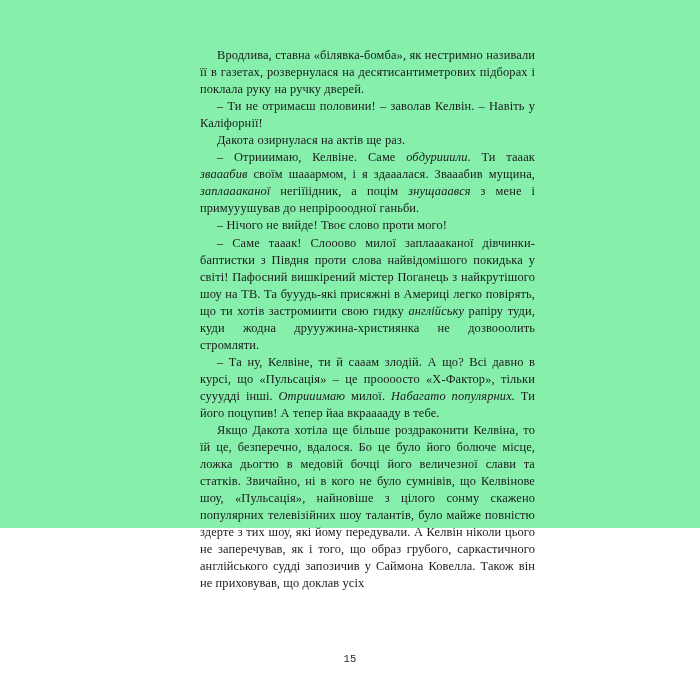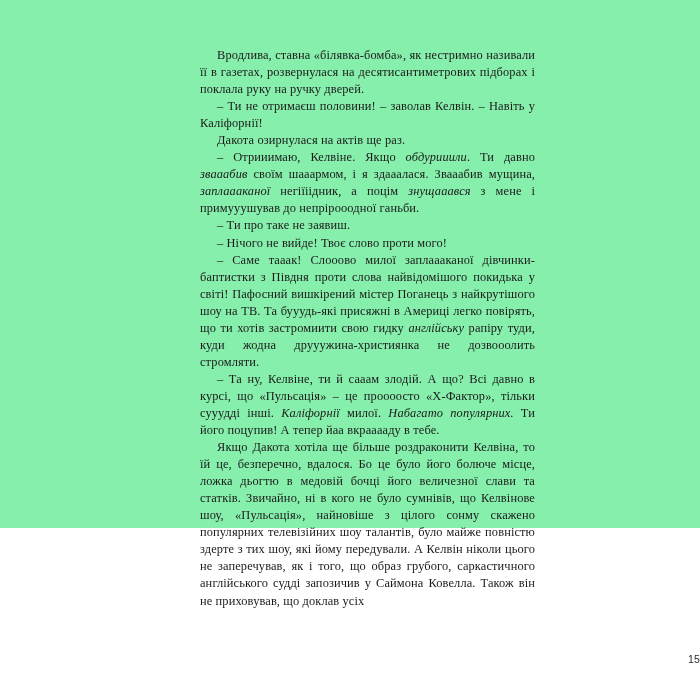--- a/index.html
+++ b/index.html
@@ -47,39 +47,38 @@
   em, .it {
     font-style: italic;
     font-family: Liberation Serif, serif;
   }
 
   #page-number {
     position: absolute;
     left: 0;
     right: 0;
     top: 653px;
-    text-align: right;
+    text-align: center;
     font-size: 10.5px;
     color: #2a2a2a;
-    font-family: Liberation Sans, sans-serif;
+    font-family: Liberation Mono, monospace;
     letter-spacing: 0.02em;
   }
 </style>
 </head>
 <body>
 
 <div id="page">
 
   <div id="text-column">
       <p class="para"><span>Вродлива, ставна «білявка-бомба», як нестримно називали її в газетах, розвернулася на десятисантиметрових підборах і поклала руку на ручку дверей.</span></p>
       <p class="para"><span>– Ти не отримаєш половини! – заволав Келвін. – Навіть у Каліфорнії!</span></p>
       <p class="para"><span>Дакота озирнулася на актів ще раз.</span></p>
-      <p class="para"><span>– Отрииимаю, Келвіне. Якщо </span><em>обдурииили</em><span>. Ти давно </span><em>звааабив</em><span> своїм шааармом, і я здааалася. Звааабив мущина, </span><em>заплаааканої</em><span> негіїіідник, а поцім </span><em>знущааався</em><span> з мене і примууушував до непрірооодної ганьби.</span></p>
-      <p class="para"><span>– Ти про таке не заявиш.</span></p>
+      <p class="para"><span>– Отрииимаю, Келвіне. Саме </span><em>обдурииили</em><span>. Ти тааак </span><em>звааабив</em><span> своїм шааармом, і я здааалася. Звааабив мущина, </span><em>заплаааканої</em><span> негіїіідник, а поцім </span><em>знущааався</em><span> з мене і примууушував до непрірооодної ганьби.</span></p>
       <p class="para"><span>– Нічого не вийде! Твоє слово проти мого!</span></p>
       <p class="para"><span>– Саме тааак! Слооово милої заплаааканої дівчинки-баптистки з Півдня проти слова найвідомішого покидька у світі! Пафосний вишкірений містер Поганець з найкрутішого шоу на ТВ. Та бууудь-які присяжні в Америці легко повірять, що ти хотів застромиити свою гидку </span><em>англійську</em><span> рапіру туди, куди жодна друуужина-християнка не дозвооолить стромляти.</span></p>
-      <p class="para"><span>– Та ну, Келвіне, ти й сааам злодій. А що? Всі давно в курсі, що «Пульсація» – це проооосто «Х-Фактор», тільки сууудді інші. </span><em>Каліфорнії</em><span> милої. </span><em>Набагато популярних.</em><span> Ти його поцупив! А тепер йаа вкрааааду в тебе.</span></p>
+      <p class="para"><span>– Та ну, Келвіне, ти й сааам злодій. А що? Всі давно в курсі, що «Пульсація» – це проооосто «Х-Фактор», тільки сууудді інші. </span><em>Отрииимаю</em><span> милої. </span><em>Набагато популярних.</em><span> Ти його поцупив! А тепер йаа вкрааааду в тебе.</span></p>
       <p class="para"><span>Якщо Дакота хотіла ще більше роздраконити Келвіна, то їй це, безперечно, вдалося. Бо це було його болюче місце, ложка дьогтю в медовій бочці його величезної слави та статків. Звичайно, ні в кого не було сумнівів, що Келвінове шоу, «Пульсація», найновіше з цілого сонму скажено популярних телевізійних шоу талантів, було майже повністю здерте з тих шоу, які йому передували. А Келвін ніколи цього не заперечував, як і того, що образ грубого, саркастичного англійського судді запозичив у Саймона Ковелла. Також він не приховував, що доклав усіх</span></p>
     </div>
 
   <div id="page-number">15</div>
 
 </div>
 
 </body></html>

